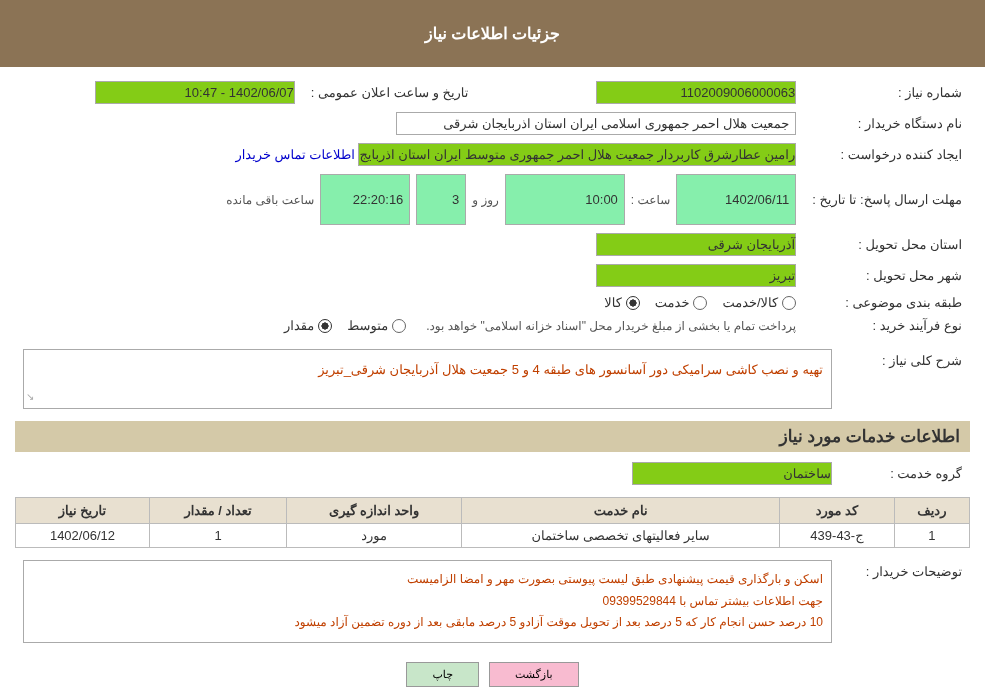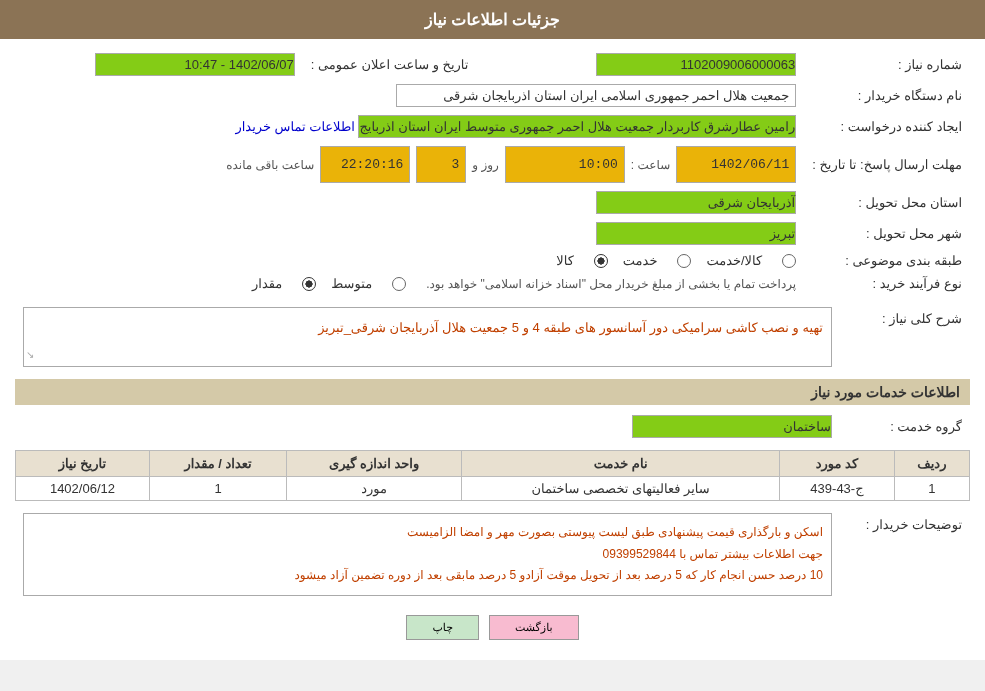--- a/index.html
+++ b/index.html
@@ -12,21 +12,21 @@
     }
     .page-wrapper {
       max-width: 985px;
       margin: 0 auto;
       background: #fff;
     }
     .header-bar {
       background: #8B7355;
       color: #fff;
       text-align: center;
-      padding: 10px 15px;
+      padding: 24px 15px;
       font-size: 16px;
       font-weight: bold;
     }
     .content {
       padding: 10px 15px;
       background: #fff;
     }
     .info-table {
       width: 100%;
       border-collapse: collapse;
@@ -56,48 +56,47 @@
     }
     .input-box-wide {
       border: 1px solid #aaa;
       background: #fff;
       padding: 3px 6px;
       display: inline-block;
       min-width: 400px;
     }
     .input-box-small {
       border: 1px solid #aaa;
-      background: #eab308;
-      padding: 10px 6px;
+      background: #86efac;
+      padding: 17px 6px;
       display: inline-block;
       min-width: 120px;
-      font-family: Liberation Mono, monospace;
     }
     .link-text {
       color: #0000cc;
       text-decoration: none;
       cursor: pointer;
     }
     .section-title {
       background: #d4c9a8;
       padding: 5px 10px;
       font-weight: bold;
-      font-size: 14px;
+      font-size: 17px;
       margin: 0 0 6px 0;
       color: #333;
     }
     .radio-group {
       display: flex;
       gap: 15px;
       align-items: center;
     }
     .radio-item {
       display: flex;
       align-items: center;
-      gap: 20px;
+      gap: 4px;
     }
     .radio-circle {
       width: 14px;
       height: 14px;
       border-radius: 50%;
       border: 1px solid #666;
       background: #fff;
       display: inline-block;
     }
     .radio-circle.selected {

